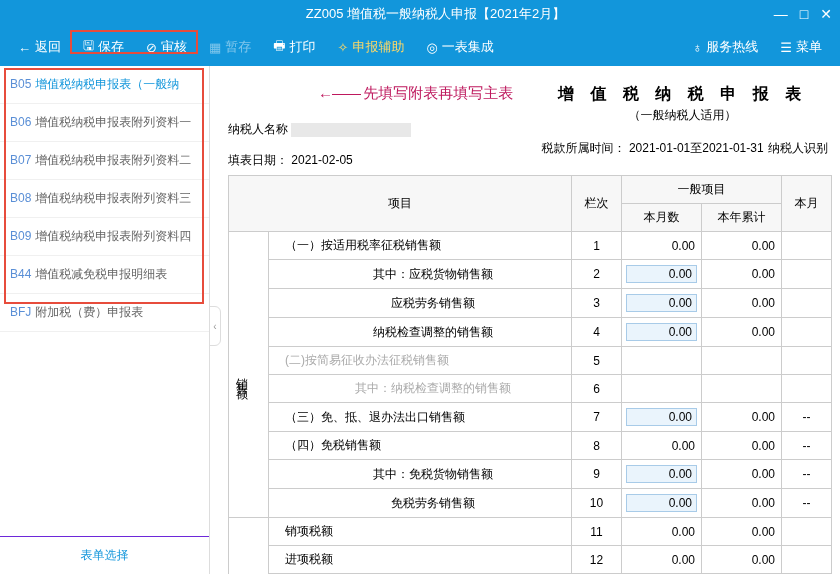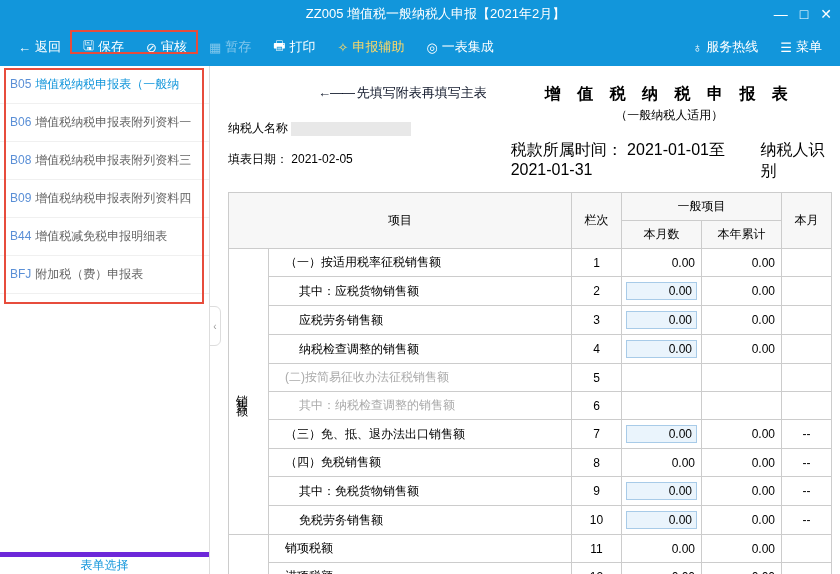--- a/index.html
+++ b/index.html
@@ -13,32 +13,32 @@
 .tbtn.dim { opacity: .45; }
 .spacer { flex: 1; }
 .group-box { border: 2px solid #e74c3c; position: absolute; left: 70px; top: 30px; width: 128px; height: 24px; pointer-events: none; }
 .main { display: flex; height: calc(100% - 66px); }
 .sidebar { width: 210px; background: #fff; border-right: 1px solid #ddd; position: relative; display: flex; flex-direction: column; }
 .side-items { flex: 1; overflow: auto; }
 .side-item { padding: 10px 10px; border-bottom: 1px solid #f0f0f0; color: #666; cursor: pointer; white-space: nowrap; overflow: hidden; text-overflow: ellipsis; }
 .side-item .code { color: #5a8fd6; margin-right: 4px; }
 .side-item.active { color: #1296db; }
 .side-box { border: 2px solid #e74c3c; position: absolute; left: 4px; top: 2px; width: 200px; height: 236px; pointer-events: none; }
-.side-footer { text-align: center; color: #1296db; border-top: 5px solid #6d28d9; cursor: pointer; }
+.side-footer { padding: 10px; text-align: center; color: #1296db; border-top: 1px solid #6d28d9; cursor: pointer; }
 .content { flex: 1; background: #fff; overflow: auto; padding: 18px 8px 10px 18px; position: relative; }
-.note-arrow { color: #0f172a; font-size: 13px; margin-bottom: 6px; }
+.note-arrow { color: #be185d; font-size: 15px; margin-bottom: 6px; }
 .note-arrow::before { content: "←—— "; letter-spacing: -1px; }
 .doc-title { text-align: center; font-weight: bold; font-size: 16px; letter-spacing: 6px; }
 .doc-sub { text-align: center; font-size: 12px; margin-top: 2px; margin-bottom: 16px; }
-.meta-row { display: flex; justify-content: space-between; font-size: 16px; margin: 4px 4px; }
+.meta-row { display: flex; justify-content: space-between; font-size: 12px; margin: 4px 4px; }
 table.grid { border-collapse: collapse; width: 100%; margin-top: 6px; font-size: 12px; }
 table.grid th, table.grid td { border: 1px solid #ccc; padding: 5px 4px; text-align: center; }
 table.grid th { background: #f7f7f7; font-weight: normal; }
 table.grid td.left { text-align: left; padding-left: 16px; }
-table.grid td.sub { text-align: left; padding-left: 30px; }
+table.grid td.sub { text-align: center; padding-left: 30px; }
 table.grid td.gray { color: #aaa; }
 table.grid td.num { text-align: right; padding-right: 6px; }
 .cell-input { background: #eaf4fc; border: 1px solid #a8cbe8; width: 100%; text-align: right; padding: 1px 4px; font-size: 12px; font-family: inherit; }
 .vert { writing-mode: vertical-rl; letter-spacing: 4px; }
 .collapse-tab { position: absolute; left: -1px; top: 240px; width: 12px; height: 40px; background: #fff; border: 1px solid #ddd; border-radius: 0 6px 6px 0; display: flex; align-items: center; justify-content: center; font-size: 10px; color: #999; cursor: pointer; }
 </style>
 </head>
 <body>
 
 <div class="titlebar">
@@ -90,20 +90,21 @@
     <span>菜单</span>
   </div>
 </div>
 
 <div class="main">
   <div class="sidebar">
     <div class="side-box"></div>
     <div class="side-items" id="side-items">
         <div class="side-item active"><span class="code">B05</span><span>增值税纳税申报表（一般纳</span></div>
         <div class="side-item"><span class="code">B06</span><span>增值税纳税申报表附列资料一</span></div>
+        <div class="side-item"><span class="code">B07</span><span>增值税纳税申报表附列资料二</span></div>
         <div class="side-item"><span class="code">B08</span><span>增值税纳税申报表附列资料三</span></div>
         <div class="side-item"><span class="code">B09</span><span>增值税纳税申报表附列资料四</span></div>
         <div class="side-item"><span class="code">B44</span><span>增值税减免税申报明细表</span></div>
         <div class="side-item"><span class="code">BFJ</span><span>附加税（费）申报表</span></div>
       </div>
     <div class="side-footer">表单选择</div>
   </div>
 
   <div class="content">
     <div class="collapse-tab">‹</div>

